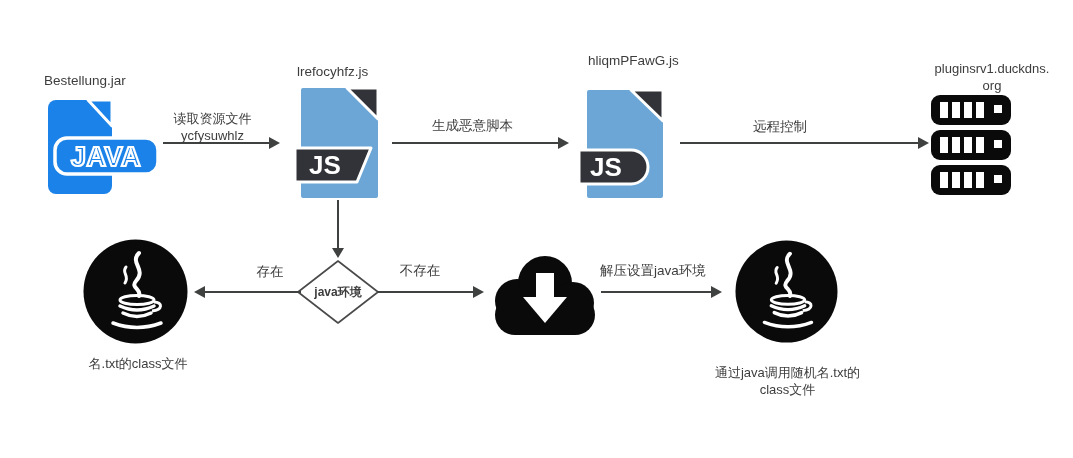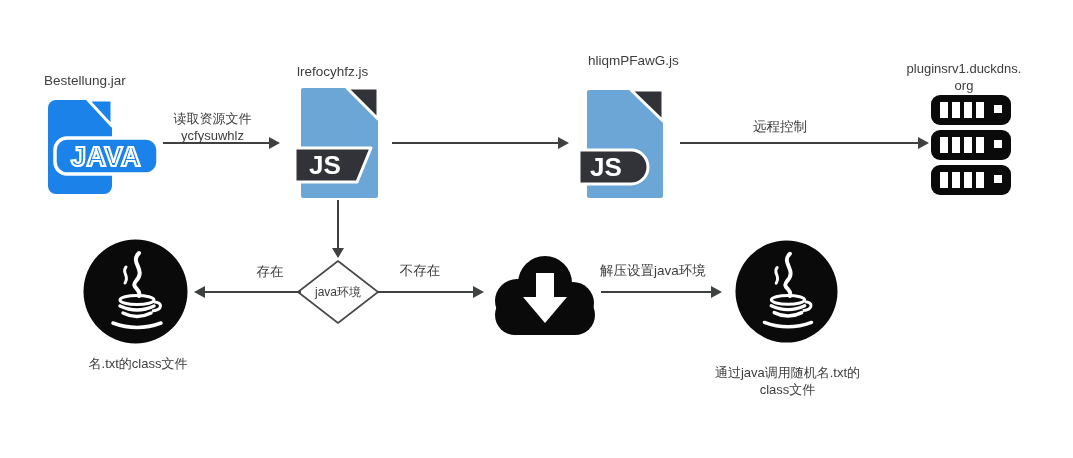--- a/index.html
+++ b/index.html
@@ -3,21 +3,21 @@
 <meta charset="utf-8">
 <style>
   html,body{margin:0;padding:0;background:#fff;}
   .canvas{
     position:relative;width:1073px;height:458px;background:var(--background,#fff);
     font-family:"Liberation Sans","DejaVu Sans",sans-serif;color:var(--text-gray,#3d3d3d);
     overflow:hidden;
   }
   .lbl{position:absolute;font-size:13.5px;line-height:17px;white-space:nowrap;}
   .center{text-align:center;}
-  .small{font-size:12px;}
+  .small{font-size:12px;font-weight:bold;}
   .cap{font-size:13px;line-height:17px;}
   .arrow{position:absolute;background:var(--arrow-gray,#3f4040);}
   .arrow.h{height:2px;}
   .arrow.v{width:2px;}
   .arrow.h.right::after{
     content:"";position:absolute;right:-11px;top:-5px;width:0;height:0;
     border-left:11px solid var(--arrow-gray,#3f4040);
     border-top:6px solid transparent;border-bottom:6px solid transparent;}
   .arrow.h.left::before{
     content:"";position:absolute;left:-11px;top:-5px;width:0;height:0;
@@ -57,36 +57,37 @@
   <div class="icon" style="left:295px;top:86px;">
     <svg width="86" height="114" viewBox="0 0 86 114">
       <rect x="6" y="2" width="77" height="110" rx="2" fill="var(--js-file-blue,#6ba6d6)"></rect>
       <polygon points="52,2 83,2 83,33" fill="var(--dark-banner,#323338)" stroke="#fff" stroke-width="3" stroke-linejoin="round"></polygon>
       <polygon points="0,62 76,62 62,96 0,96" fill="var(--dark-banner,#323338)" stroke="#fff" stroke-width="3" stroke-linejoin="round"></polygon>
       <text x="30" y="88" text-anchor="middle" font-size="26" font-weight="bold" font-family="Liberation Sans, sans-serif" fill="#fff">JS</text>
     </svg>
   </div>
 
   <div class="arrow h right" style="left:392px;top:142px;width:166px;"></div>
+  <div class="lbl center" style="left:400px;top:117px;width:145px;">生成恶意脚本</div>
 
   <div class="lbl" style="left:588px;top:52px;">hliqmPFawG.js</div>
 
   <div class="icon" style="left:579px;top:88px;">
     <svg width="86" height="112" viewBox="0 0 86 112">
       <rect x="8" y="2" width="76" height="108" rx="2" fill="var(--js-file-blue,#6ba6d6)"></rect>
       <polygon points="52,2 84,2 84,33" fill="var(--dark-banner,#323338)" stroke="#fff" stroke-width="3" stroke-linejoin="round"></polygon>
       <path d="M0,62 H52 A17,17 0 0 1 52,96 H0 Z" fill="var(--dark-banner,#323338)" stroke="#fff" stroke-width="3" stroke-linejoin="round"></path>
       <text x="27" y="88" text-anchor="middle" font-size="26" font-weight="bold" font-family="Liberation Sans, sans-serif" fill="#fff">JS</text>
     </svg>
   </div>
 
   <div class="arrow h right" style="left:680px;top:142px;width:238px;"></div>
   <div class="lbl center" style="left:715px;top:118px;width:130px;">远程控制</div>
 
-  <div class="lbl center cap" style="left:884px;top:60px;width:160px;">
+  <div class="lbl center cap" style="left:912px;top:60px;width:160px;">
     <div>pluginsrv1.duckdns.</div>
     <div>org</div>
   </div>
 
   <div class="icon" style="left:931px;top:95px;">
     <svg width="82" height="102" viewBox="0 0 82 102">
       <g>
         <rect x="0" y="0" width="80" height="30" rx="9" fill="var(--icon-black,#0a0a0a)"></rect>
         <rect x="9" y="7" width="8" height="16" fill="#fff"></rect>
         <rect x="21" y="7" width="8" height="16" fill="#fff"></rect>

